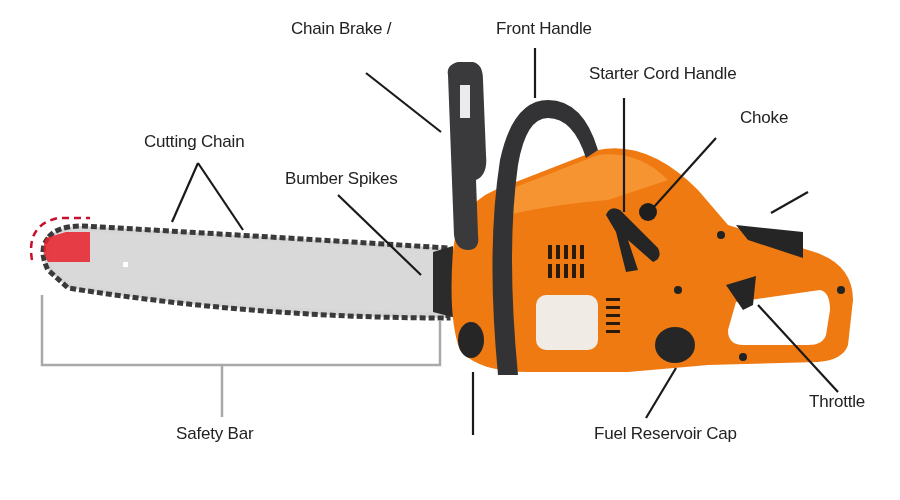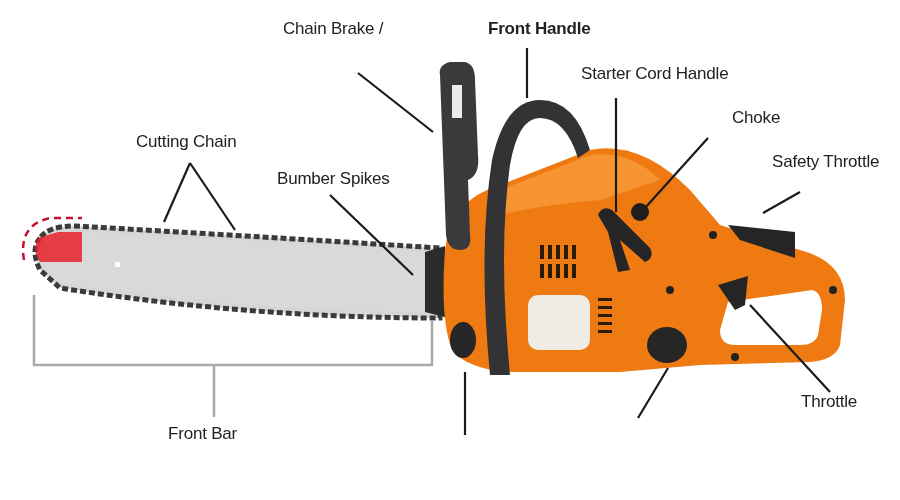--- a/index.html
+++ b/index.html
@@ -1,17 +1,17 @@
 <!DOCTYPE html>
 <html><head>
   <meta charset="utf-8">
   <style>
     html, body { margin: 0; padding: 0; background: #ffffff; }
     body { width: 900px; height: 500px; overflow: hidden; position: relative; font-family: "Liberation Sans", "DejaVu Sans", sans-serif; }
-    .stage { position: absolute; left: 0; top: 0; width: 791px; height: 500px; }
+    .stage { position: absolute; left: 8px; top: 0; width: 791px; height: 500px; }
     svg.art { position: absolute; left: 0; top: 0; }
     .label { position: absolute; font-size: 17px; color: #222222; line-height: 24px; white-space: nowrap; letter-spacing: -0.2px; }
   </style>
 </head>
 <body>
 
 <div class="stage">
 
   <svg class="art" width="900" height="500" viewBox="0 0 900 500">
 
@@ -93,22 +93,22 @@
 
     <g stroke="#a9a9a9" stroke-width="2.5" fill="none">
       <polyline points="34,295 34,365 432,365 432,320"></polyline>
       <line x1="214" y1="365" x2="214" y2="417"></line>
     </g>
   </svg>
 
   <div class="label" style="left:283px; top:17px;">
     <div>Chain Brake /</div>
   </div>
-  <div class="label" style="left:488px; top:17px;font-weight:bold;">Front Handle</div>
+  <div class="label" style="left:488px; top:17px;">Front Handle</div>
   <div class="label" style="left:581px; top:62px;text-align:center;">Starter Cord Handle</div>
   <div class="label" style="left:697px; top:106px;margin-left:35px;">Choke</div>
-  <div class="label" style="left:772px; top:150px;">Safety Throttle</div>
   <div class="label" style="left:136px; top:130px;">Cutting Chain</div>
   <div class="label" style="left:277px; top:167px;">Bumber Spikes</div>
-  <div class="label" style="left:168px; top:422px;">Front Bar</div>
+  <div class="label" style="left:168px; top:422px;">Safety Bar</div>
+  <div class="label" style="left:586px; top:422px;">Fuel Reservoir Cap</div>
   <div class="label" style="left:801px; top:390px;">Throttle</div>
 
 </div>
 
 </body></html>

